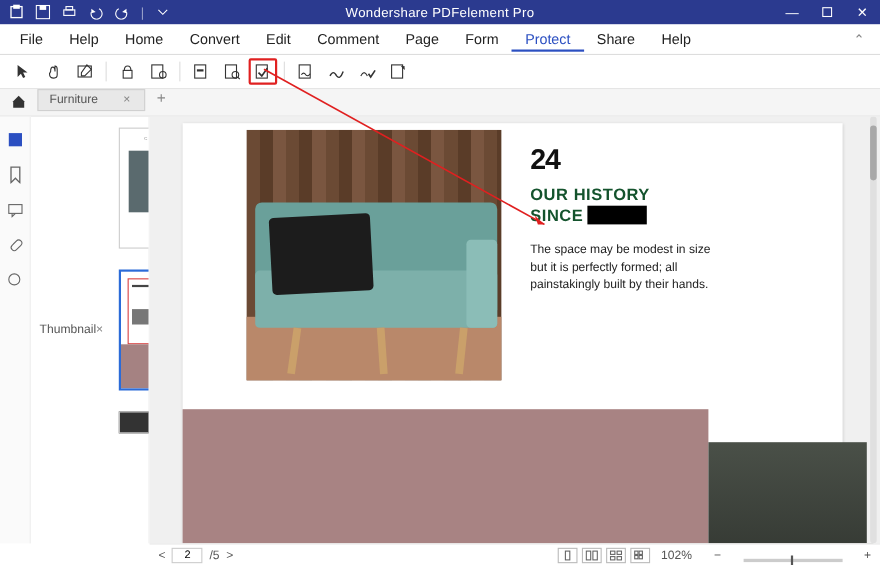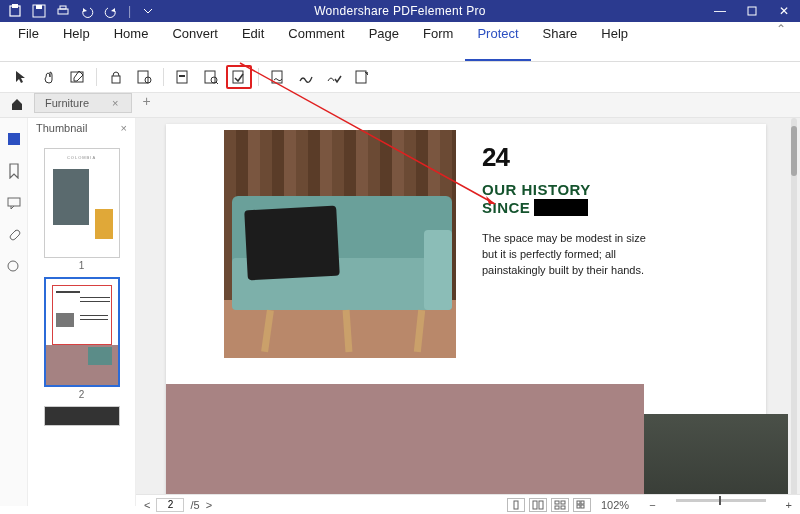--- a/index.html
+++ b/index.html
@@ -3,39 +3,39 @@
 <meta charset="utf-8">
 <style>
 *{box-sizing:border-box;margin:0;padding:0;font-family:"Segoe UI",Arial,sans-serif}
 body{width:800px;height:514px;overflow:hidden;background:#fff;font-size:12px;color:#333;position:relative}
 .title-bar{height:22px;background:#2b3a8f;display:flex;align-items:center;color:#fff;position:relative}
 .title-bar .left-tools{display:flex;gap:10px;padding:0 8px;align-items:center}
 .title-bar .title-text{position:absolute;left:50%;transform:translateX(-50%);font-size:12px;letter-spacing:.3px}
 .title-bar .win-ctrls{margin-left:auto;display:flex;gap:0;align-items:center}
 .title-bar .win-ctrls span{width:32px;height:22px;display:flex;align-items:center;justify-content:center;font-size:12px;cursor:pointer}
 .title-bar .ico{width:14px;height:14px;display:flex;align-items:center;justify-content:center}
-.menu-bar{height:40px;display:flex;border-bottom:1px solid #ddd;padding:0 6px;position:relative}
+.menu-bar{height:28px;display:flex;align-items:center;border-bottom:1px solid #ddd;padding:0 6px;position:relative}
 .menu-bar .menu-item{padding:4px 12px;cursor:pointer;font-size:13px;color:#222}
 .menu-bar .menu-item.active{color:#2b4fc1;border-bottom:2px solid #2b4fc1;padding-bottom:2px}
 .menu-bar .collapse{margin-left:auto;color:#888;padding:0 8px}
 .toolbar{height:30px;display:flex;align-items:center;padding:0 8px;gap:2px;position:relative}
 .toolbar .tbtn{width:26px;height:24px;display:flex;align-items:center;justify-content:center;cursor:pointer;border-radius:2px}
 .toolbar .sep{width:1px;height:18px;background:#ddd;margin:0 4px}
 .toolbar .highlighted{border:2px solid #e02020;border-radius:2px}
 svg{display:block}
 .tab-strip{height:26px;background:#f5f5f5;border-top:1px solid #e5e5e5;border-bottom:1px solid #e5e5e5;display:flex;align-items:flex-start;padding-left:6px}
 .tab-strip .home-tab{width:22px;height:22px;display:flex;align-items:center;justify-content:center;cursor:pointer}
 .tab-strip .doc-tab{background:#e8e8e8;border:1px solid #d0d0d0;padding:3px 10px;margin-left:6px;display:flex;align-items:center;gap:20px;font-size:11px;color:#555}
 .tab-strip .close-x{color:#888;cursor:pointer;padding:0 3px}
 .tab-strip .add-tab{padding:0 10px;color:#888;font-size:14px;cursor:pointer}
 .main{display:flex;height:388px;position:relative}
 .side-rail{width:28px;background:#fafafa;border-right:1px solid #eee;display:flex;flex-direction:column;align-items:center;gap:14px;padding-top:12px}
 .side-rail .rail-btn{width:18px;height:18px;cursor:pointer;color:#666;display:flex;align-items:center;justify-content:center}
 .side-rail .rail-btn.active{color:#2b4fc1}
-.thumbs{width:108px;border-right:1px solid #eee;display:flex;flex-direction:column}
+.thumbs{width:108px;border-right:1px solid #eee;display:flex;flex-direction:row}
 .thumbs-hdr{display:flex;align-items:center;justify-content:space-between;padding:4px 8px;font-size:11px;color:#555}
 .thumbs-hdr .x{cursor:pointer;color:#888}
 .thumbs-body{flex:1;overflow:hidden;position:relative;padding:4px 6px}
 .thumb{width:76px;margin:6px auto 2px;cursor:pointer}
 .thumb .tpage{width:76px;height:110px;border:1px solid #ccc;background:#fff;position:relative;overflow:hidden}
 .thumb.sel .tpage{border:2px solid #2b6bd8}
 .thumb .tnum{text-align:center;font-size:10px;color:#666;margin-top:2px}
 .t1-top{position:absolute;top:6px;left:6px;right:6px;font-size:4px;color:#888;text-align:center;letter-spacing:1px}
 .t1-img{position:absolute;top:20px;left:8px;width:36px;height:56px;background:#5a6a6e}
 .t1-band{position:absolute;bottom:18px;right:6px;width:18px;height:30px;background:#e0a838}
@@ -69,21 +69,21 @@
 .band-num{font-size:28px;font-weight:700}
 .band-title{font-size:16px;font-weight:600;letter-spacing:.5px;margin-top:6px}
 .rimg{position:absolute;left:478px;top:290px;width:150px;height:150px;background:linear-gradient(#4a5048,#2b2f2a)}
 .pointer-line{position:absolute;pointer-events:none}
 .status{position:absolute;left:136px;right:0;bottom:0;height:20px;background:#fff;border-top:1px solid #e5e5e5;display:flex;align-items:center;font-size:11px;color:#555;padding:0 8px;gap:10px}
 .status .pg-ctrl{display:flex;gap:6px;align-items:center}
 .status .pg-input{width:28px;height:14px;border:1px solid #ccc;text-align:center;font-size:10px}
 .status .spacer{flex:1}
 .status .view-btns{display:flex;gap:4px}
 .status .vbtn{width:18px;height:14px;border:1px solid #bbb;cursor:pointer;display:flex;align-items:center;justify-content:center}
-.status .zoom{display:flex;align-items:flex-start;gap:20px}
+.status .zoom{display:flex;align-items:flex-end;gap:20px}
 .status .zslider{width:90px;height:3px;background:#ccc;position:relative}
 .status .zslider .zhandle{position:absolute;left:48%;top:-3px;width:2px;height:9px;background:#555}
 </style>
 </head>
 <body>
 
 <div class="title-bar">
   <div class="left-tools">
     <span class="ico">
         <svg width="14" height="14">

